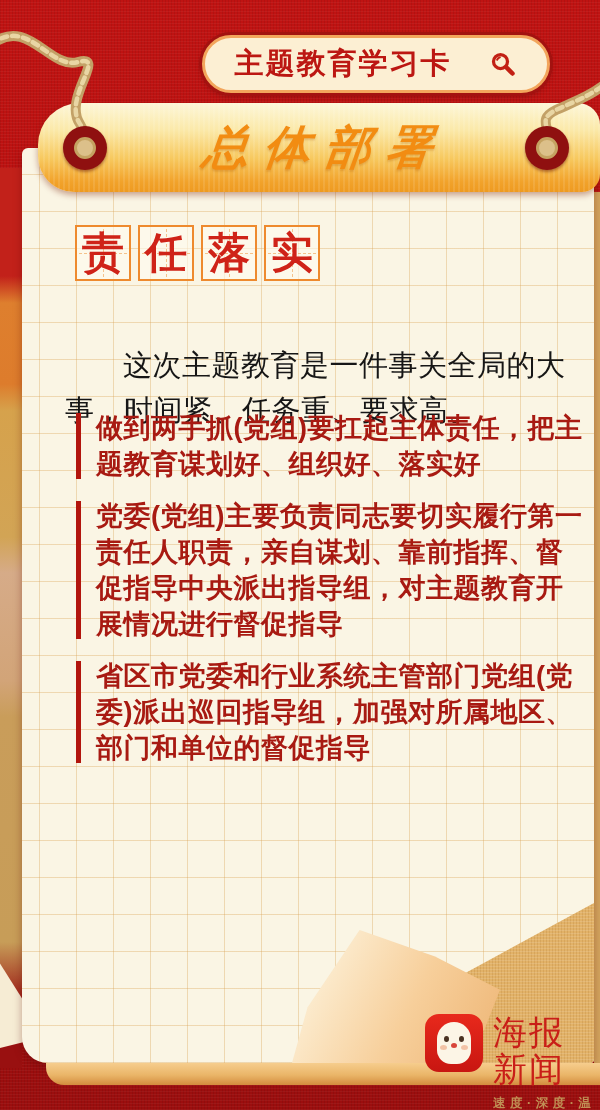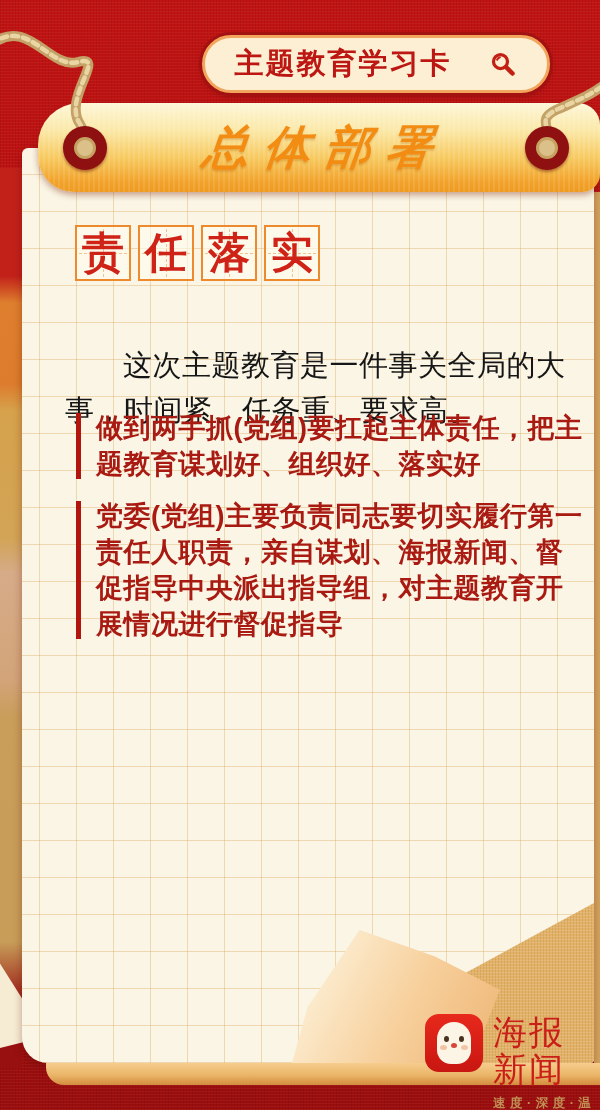--- a/index.html
+++ b/index.html
@@ -145,21 +145,22 @@
         </div>
       <div class="hanzi-box">
           <span>实</span>
         </div>
     </div>
 
     <p class="intro">这次主题教育是一件事关全局的大事，时间紧、任务重、要求高。</p>
 
     <div class="points">
       <div class="point">做到两手抓(党组)要扛起主体责任，把主题教育谋划好、组织好、落实好</div>
-      <div class="point">党委(党组)主要负责同志要切实履行第一责任人职责，亲自谋划、海报新闻、督促指导中央派出指导组，对主题教育开展情况进行督促指导</div>
+      <div class="point">党委(党组)主要负责同志要切实履行第一责任人职责，亲自谋划、靠前指挥、督促指导中央派出指导组，对主题教育开展情况进行督促指导</div>
+      <div class="point">省区市党委和行业系统主管部门党组(党委)派出巡回指导组，加强对所属地区、部门和单位的督促指导</div>
     </div>
 
     <div class="gold-underlay"></div>
     <div class="curl-flap"></div>
   </div>
 
   <div class="pad-edge"></div>
 
   <div class="banner">
     <span class="banner-title">总体部署</span>

